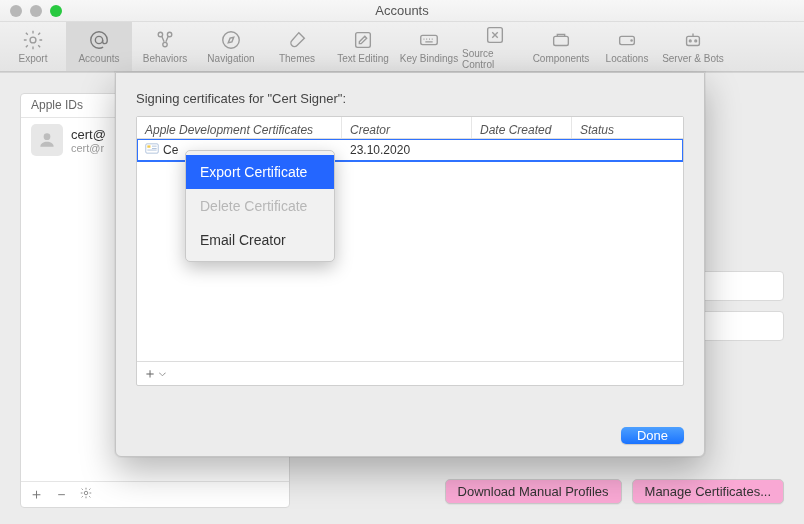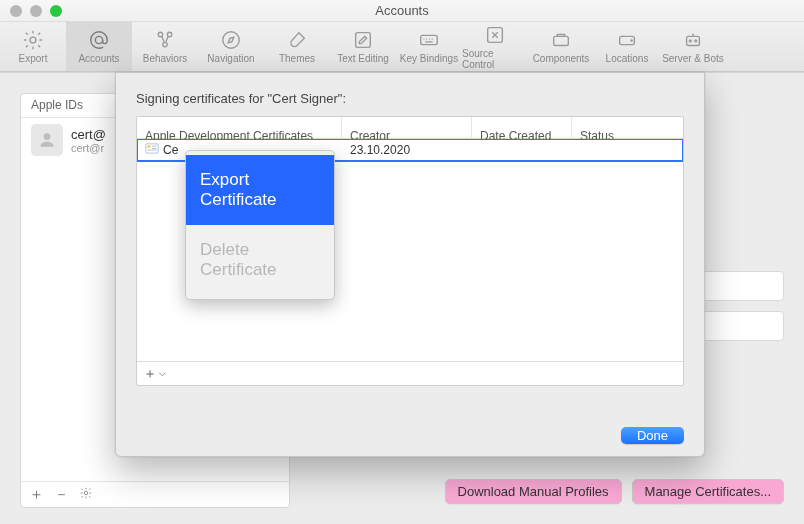--- a/index.html
+++ b/index.html
@@ -40,36 +40,36 @@
   
   .stripA{position:absolute; left:302px; right:20px; top:198px; height:30px; background:#fff; border:1px solid #d9d9d9; border-radius:4px;}
   .stripB{position:absolute; left:302px; right:20px; top:238px; height:30px; background:#fff; border:1px solid #d9d9d9; border-radius:4px;}
 
   
   .sheet{ position:absolute; left:115px; top:72px; width:590px; height:385px; background:#ececec; border:1px solid #c4c4c4; border-radius:0 0 6px 6px; box-shadow:0 15px 35px rgba(0,0,0,.28), 0 0 0 1px rgba(0,0,0,.04); }
   .sheet-inner{ padding:18px 20px 14px 20px; height:100%; position:relative;}
   .sheet-title{ font-size:13px; color:#444; margin-bottom:10px;}
   .table{ background:#fff; border:1px solid #cfcfcf; height:270px; border-radius:2px; display:flex; flex-direction:column;}
   .thead{ display:flex; height:22px; background:#fff; border-bottom:1px solid #dcdcdc; font-size:12px; color:#555;}
-  .thead div{ padding:12px 8px; border-right:1px solid #e6e6e6;}
+  .thead div{ padding:6px 8px; border-right:1px solid #e6e6e6;font-style:italic;}
   .col1{width:205px;} .col2{width:130px;} .col3{width:100px;} .col4{flex:1; border-right:none !important;}
   .tbody{ flex:1; overflow:auto;}
   .trow{ display:flex; height:22px; align-items:center; font-size:12px; }
   .trow.sel{ outline:2px solid #2f72ff; outline-offset:-1px; background:#fff;}
   .trow div{ padding:18px 8px; }
   .certicon{ display:inline-flex; align-items:center; margin-right:4px;}
   .certicon svg{width:14px;height:11px;}
   .tfoot{ height:24px; border-top:1px solid #dcdcdc; display:flex; align-items:center; padding:0 6px; color:#666;}
   .addbtn{ display:flex; align-items:center; gap:2px; font-size:14px;}
   .done-row{ position:absolute; right:20px; bottom:12px;}
   .donebtn{ background:linear-gradient(#4da0ff,#1a73ff); color:#fff; border:none; border-radius:5px; padding:1px 16px; font-size:13px; box-shadow:0 1px 1px rgba(0,0,0,.15);}
 
   
   .ctxmenu{ position:absolute; left:185px; top:150px; width:150px; background:#f1f1f1; border:1px solid #c9c9c9; border-radius:5px; box-shadow:0 6px 18px rgba(0,0,0,.25); padding:4px 0; z-index:50;}
-  .ctxmenu .mi{ padding:15px 14px; font-size:17px; color:#333;}
+  .ctxmenu .mi{ padding:9px 14px; font-size:14px; color:#333;}
   .ctxmenu .mi.hover{ background:#2466ff; color:#fff;}
   .ctxmenu .mi.disabled{ color:#b7b7b7;}
 </style>
 </head>
 <body>
 
 <div class="titlebar">
   <div class="traffic">
     <div class="dot red"></div>
     <div class="dot yellow"></div>
@@ -230,13 +230,14 @@
     </div>
     <div class="done-row">
       <button class="donebtn">Done</button>
     </div>
   </div>
 </div>
 
 <div class="ctxmenu">
   <div class="mi hover">Export Certificate</div>
   <div class="mi disabled">Delete Certificate</div>
+  <div class="mi">Email Creator</div>
 </div>
 
 </body></html>

